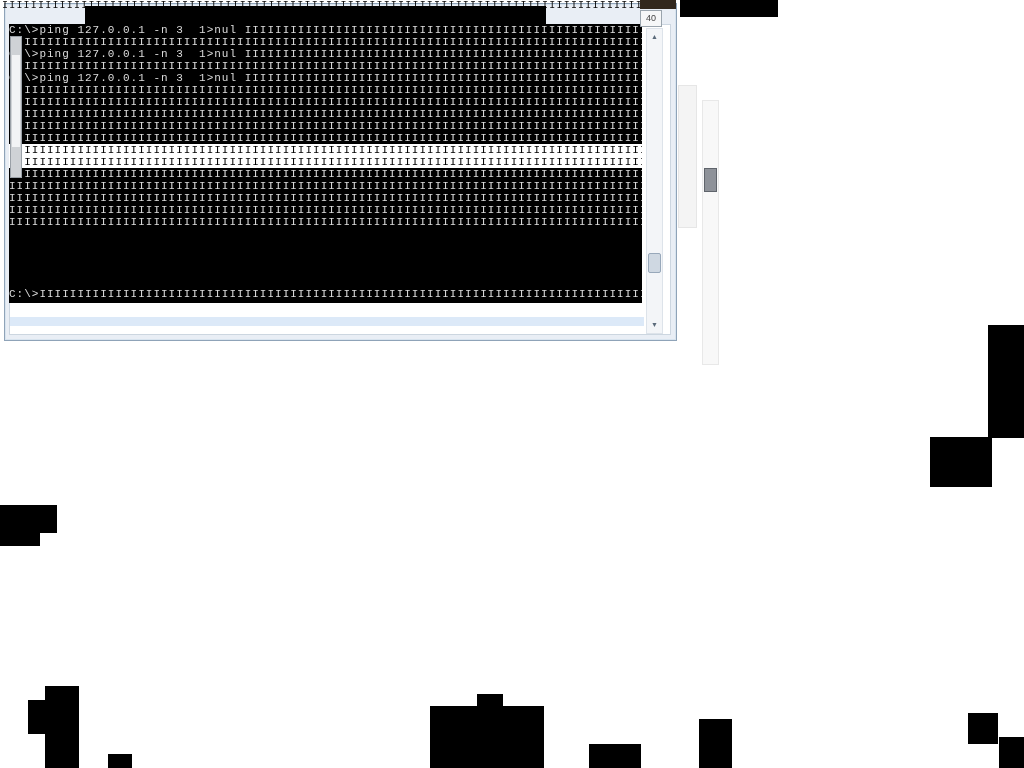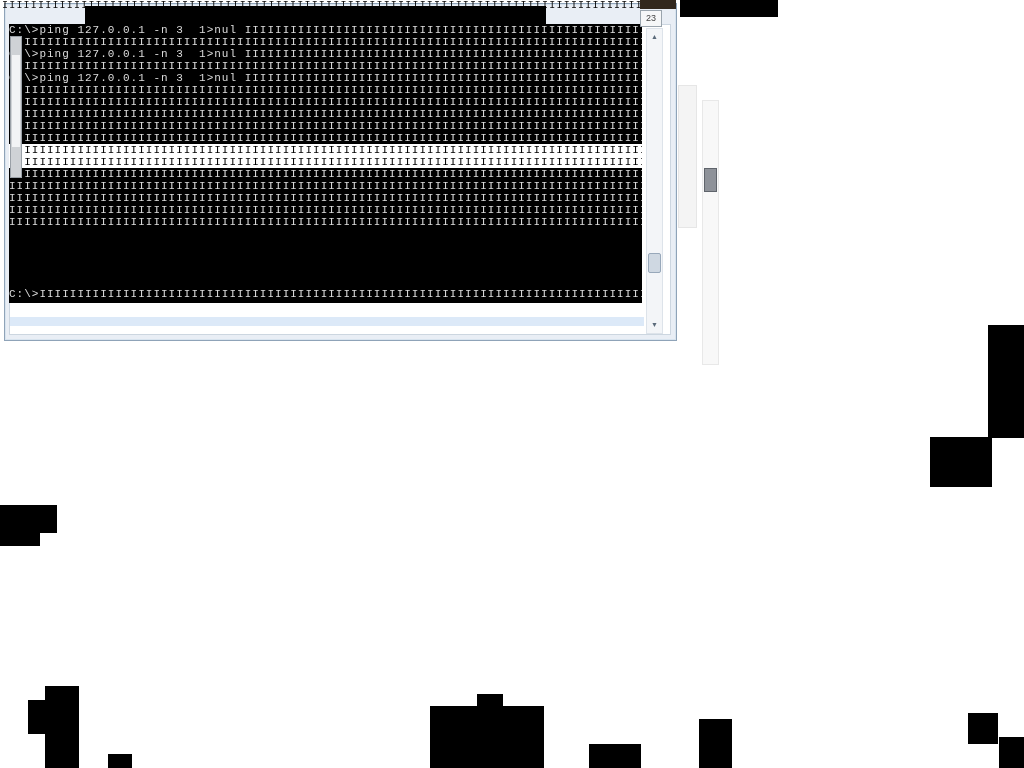--- a/index.html
+++ b/index.html
@@ -143,21 +143,21 @@
 </div>
 
 <div id="highlight-band" class="abs"></div>
 
 <div id="top-strip" class="abs glitch">IIIIIIIIIIIIIIIIIIIIIIIIIIIIIIIIIIIIIIIIIIIIIIIIIIIIIIIIIIIIIIIIIIIIIIIIIIIIIIIIIIIIIIIIIIIIIIIIIIIIIIIIIIIIIIIIIIIIIIII</div>
 
 <div id="titlebar-glitch" class="abs"></div>
 
 <div id="top-dark" class="abs"></div>
 
-<div id="close-btn" class="abs">23</div>
+<div id="close-btn" class="abs">40</div>
 
 <div id="scrollbar" class="abs">
   <div id="sb-up" class="sb-btn">
     <span>▲</span>
   </div>
   <div id="sb-thumb"></div>
   <div id="sb-down" class="sb-btn">
     <span>▼</span>
   </div>
 </div>

